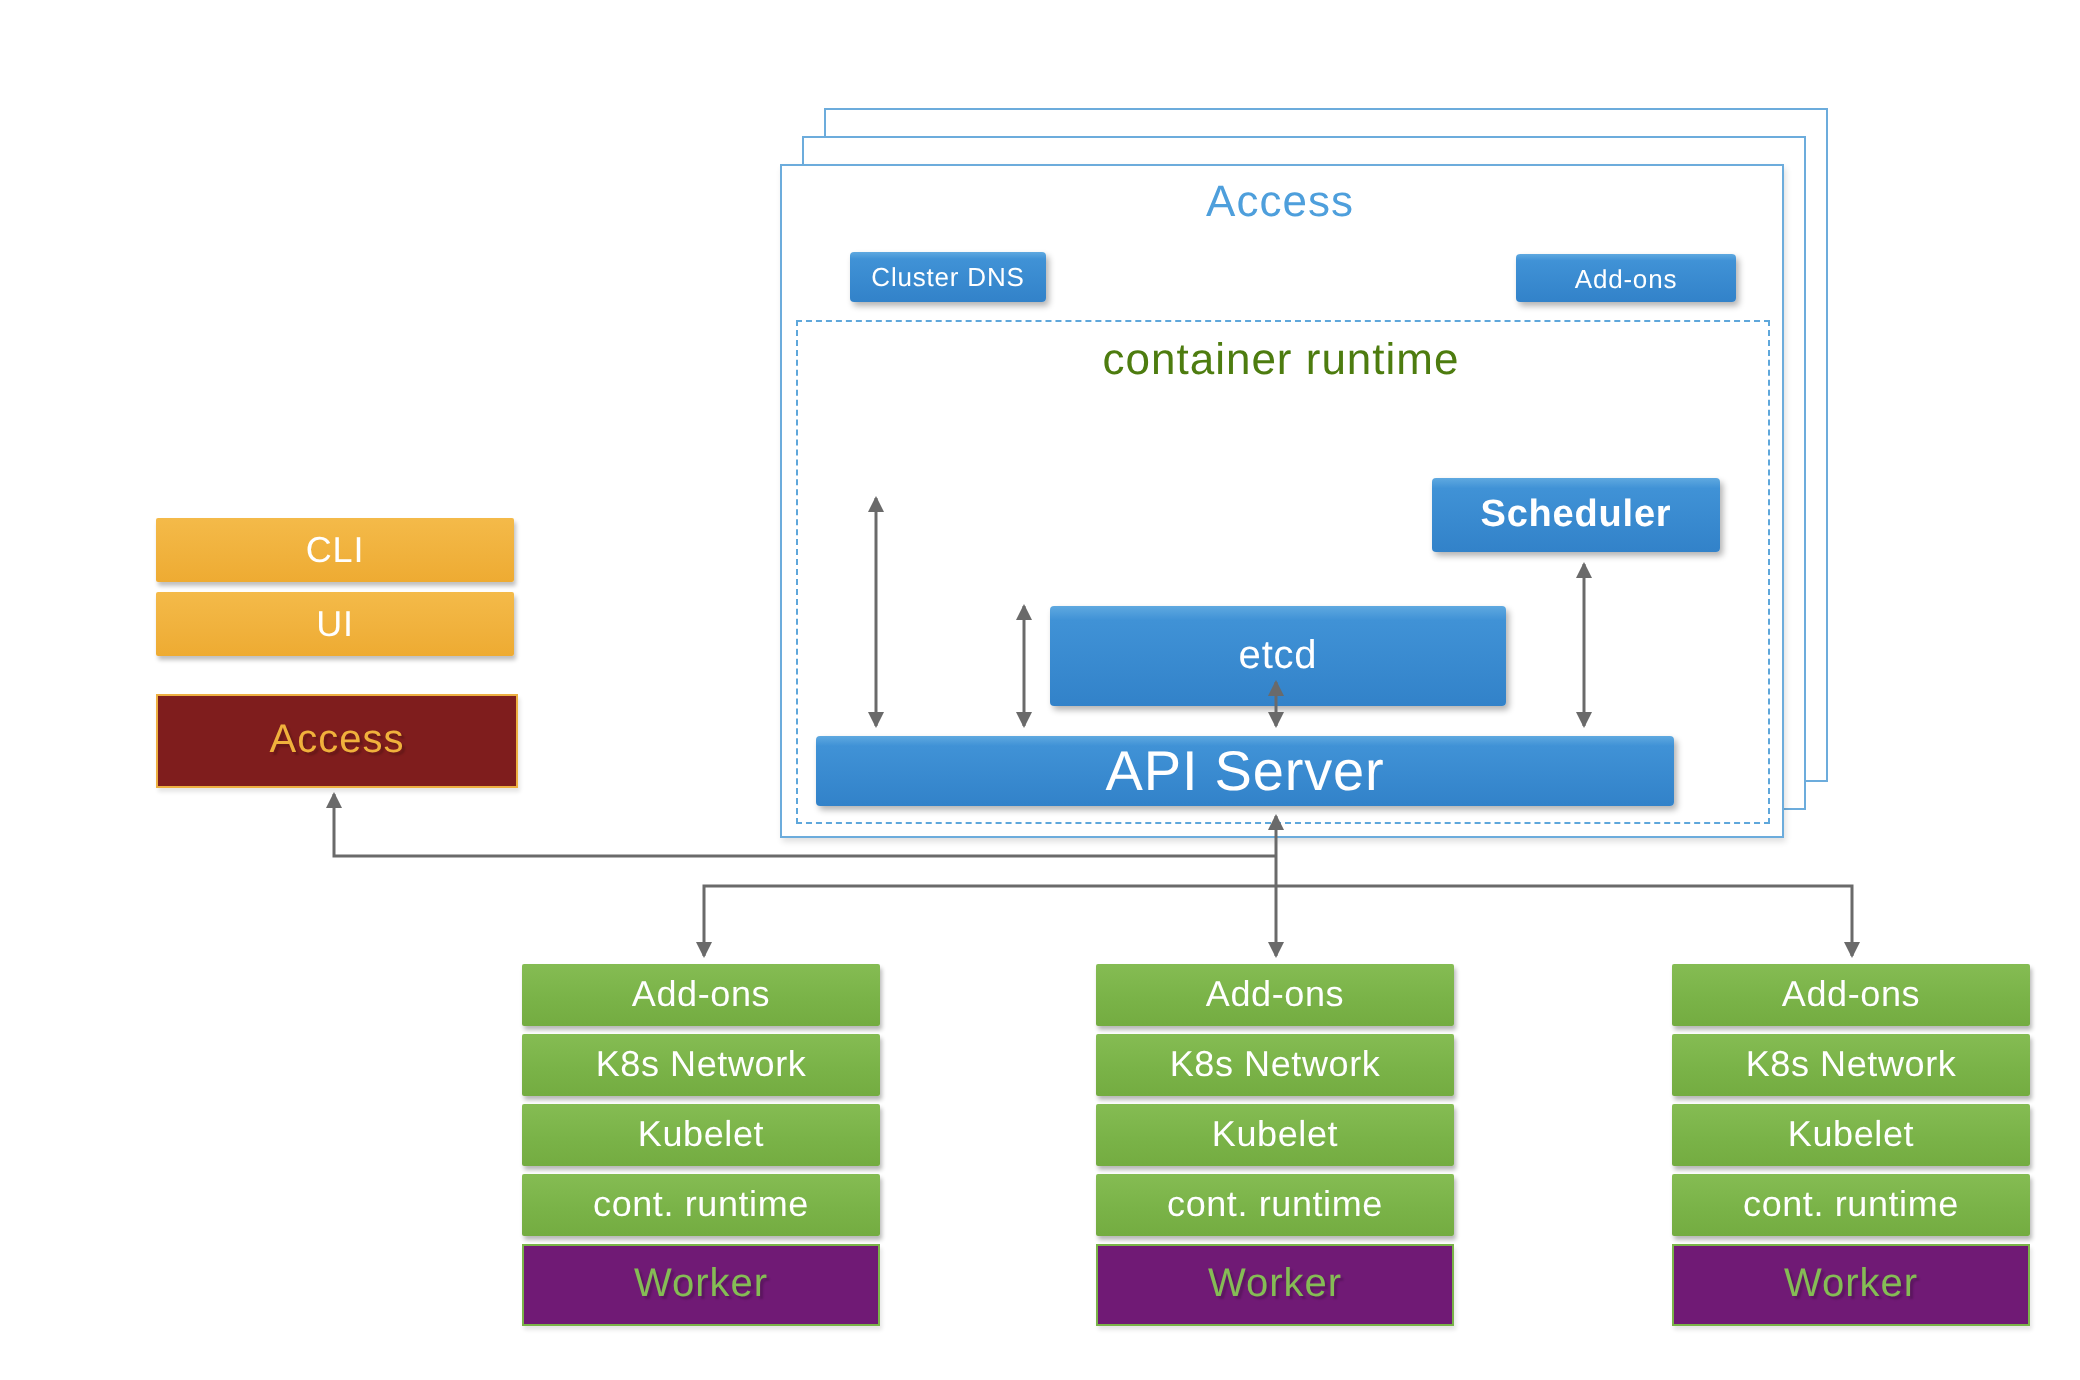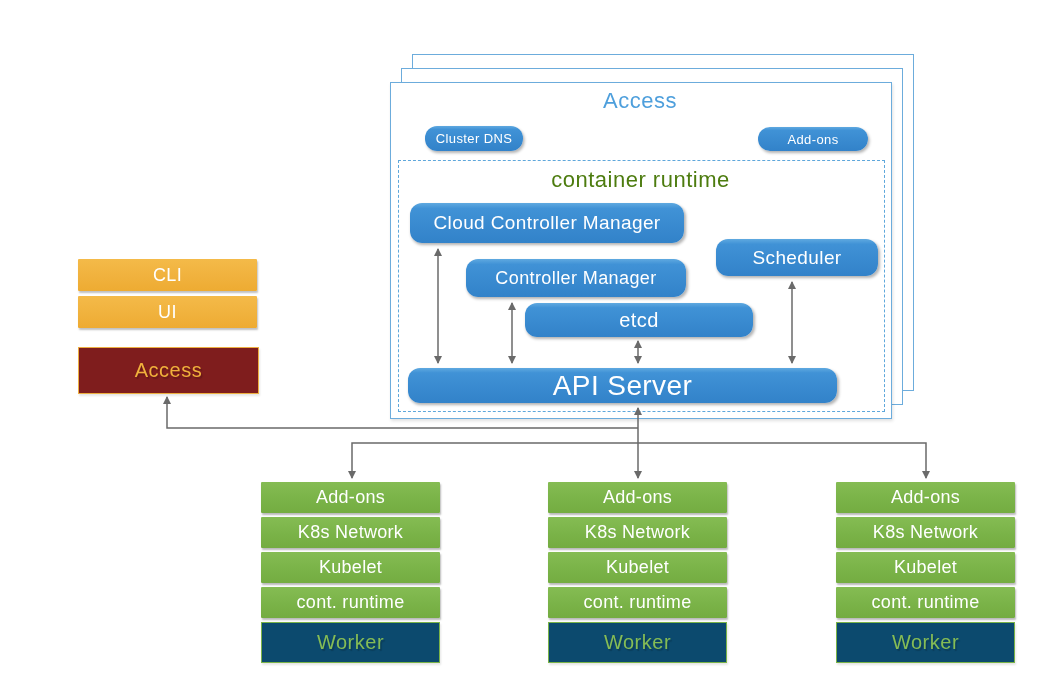--- a/index.html
+++ b/index.html
@@ -43,30 +43,30 @@
     text-align:center;
     font-size:22px;letter-spacing:0.5px;
     color:#4d7c0f;
   }
   
   .bluebox{
     position:absolute;
     display:flex;align-items:center;justify-content:center;
     color:#ffffff;
     background:linear-gradient(180deg,#5fa9e0 0%,#4092d6 14%,#3282c9 100%);
-    border-radius:12px;
+    border-radius:2px;
     box-shadow:1.5px 2px 3px rgba(0,0,0,0.30);
     letter-spacing:0.4px;
   }
   .box-cluster-dns{left:425px;top:126px;width:98px;height:25px;font-size:13px;}
   .box-addons-master{left:758px;top:127px;width:110px;height:24px;font-size:13px;}
   .box-ccm{left:410px;top:203px;width:274px;height:40px;font-size:19px;}
   .box-cm{left:466px;top:259px;width:220px;height:38px;font-size:18px;}
-  .box-scheduler{left:716px;top:239px;width:162px;height:37px;font-size:19px;}
-  .box-etcd{left:525px;top:303px;width:228px;height:34px;font-size:20px;}
+  .box-scheduler{left:716px;top:239px;width:144px;height:37px;font-size:19px;font-weight:bold;}
+  .box-etcd{left:525px;top:303px;width:228px;height:50px;font-size:20px;}
   .box-api-server{left:408px;top:368px;width:429px;height:35px;font-size:28px;}
   
   .orange-row{
     position:absolute;left:78px;width:179px;height:32px;
     display:flex;align-items:center;justify-content:center;
     background:linear-gradient(180deg,#f4ba49 0%,#f0b13c 60%,#eeab32 100%);
     color:#ffffff;font-size:18px;letter-spacing:0.4px;
     border-radius:1px;
     box-shadow:1px 2px 2px rgba(0,0,0,0.25);
     margin-top:20px;
@@ -93,21 +93,21 @@
     display:flex;align-items:center;justify-content:center;
     background:linear-gradient(180deg,#85bc53 0%,#7ab348 55%,#74ac41 100%);
     color:#ffffff;font-size:18px;letter-spacing:0.3px;
     border-radius:1px;
     box-shadow:1px 2px 2px rgba(0,0,0,0.28);
     box-sizing:border-box;
   }
   .worker-base{
     width:179px;height:41px;box-sizing:border-box;
     display:flex;align-items:center;justify-content:center;
-    background:#0c4a6e;
+    background:#701a75;
     border:1.5px solid #7ab348;
     color:#85bc55;font-size:20px;letter-spacing:0.5px;
     text-shadow:1.5px 1.5px 1px rgba(0,0,0,0.18);
     box-shadow:1px 2px 2px rgba(0,0,0,0.10);
   }
   
   .arrows{
     position:absolute;left:0;top:0;width:1040px;height:690px;
     pointer-events:none;
   }
@@ -121,22 +121,20 @@
   <div class="master-layer mid"></div>
   <div class="master-front"></div>
   <div class="master-title">Access</div>
 
   <div class="bluebox box-cluster-dns">Cluster DNS</div>
   <div class="bluebox box-addons-master">Add-ons</div>
 
   <div class="runtime-box"></div>
   <div class="runtime-title">container runtime</div>
 
-  <div class="bluebox box-ccm">Cloud Controller Manager</div>
-  <div class="bluebox box-cm">Controller Manager</div>
   <div class="bluebox box-scheduler">Scheduler</div>
   <div class="bluebox box-etcd">etcd</div>
   <div class="bluebox box-api-server">API Server</div>
 
   <div class="orange-row row-cli">CLI</div>
   <div class="orange-row row-ui">UI</div>
   <div class="access-base">Access</div>
 
   <div class="worker-stack ws-1">
     <div class="green-row">Add-ons</div>

